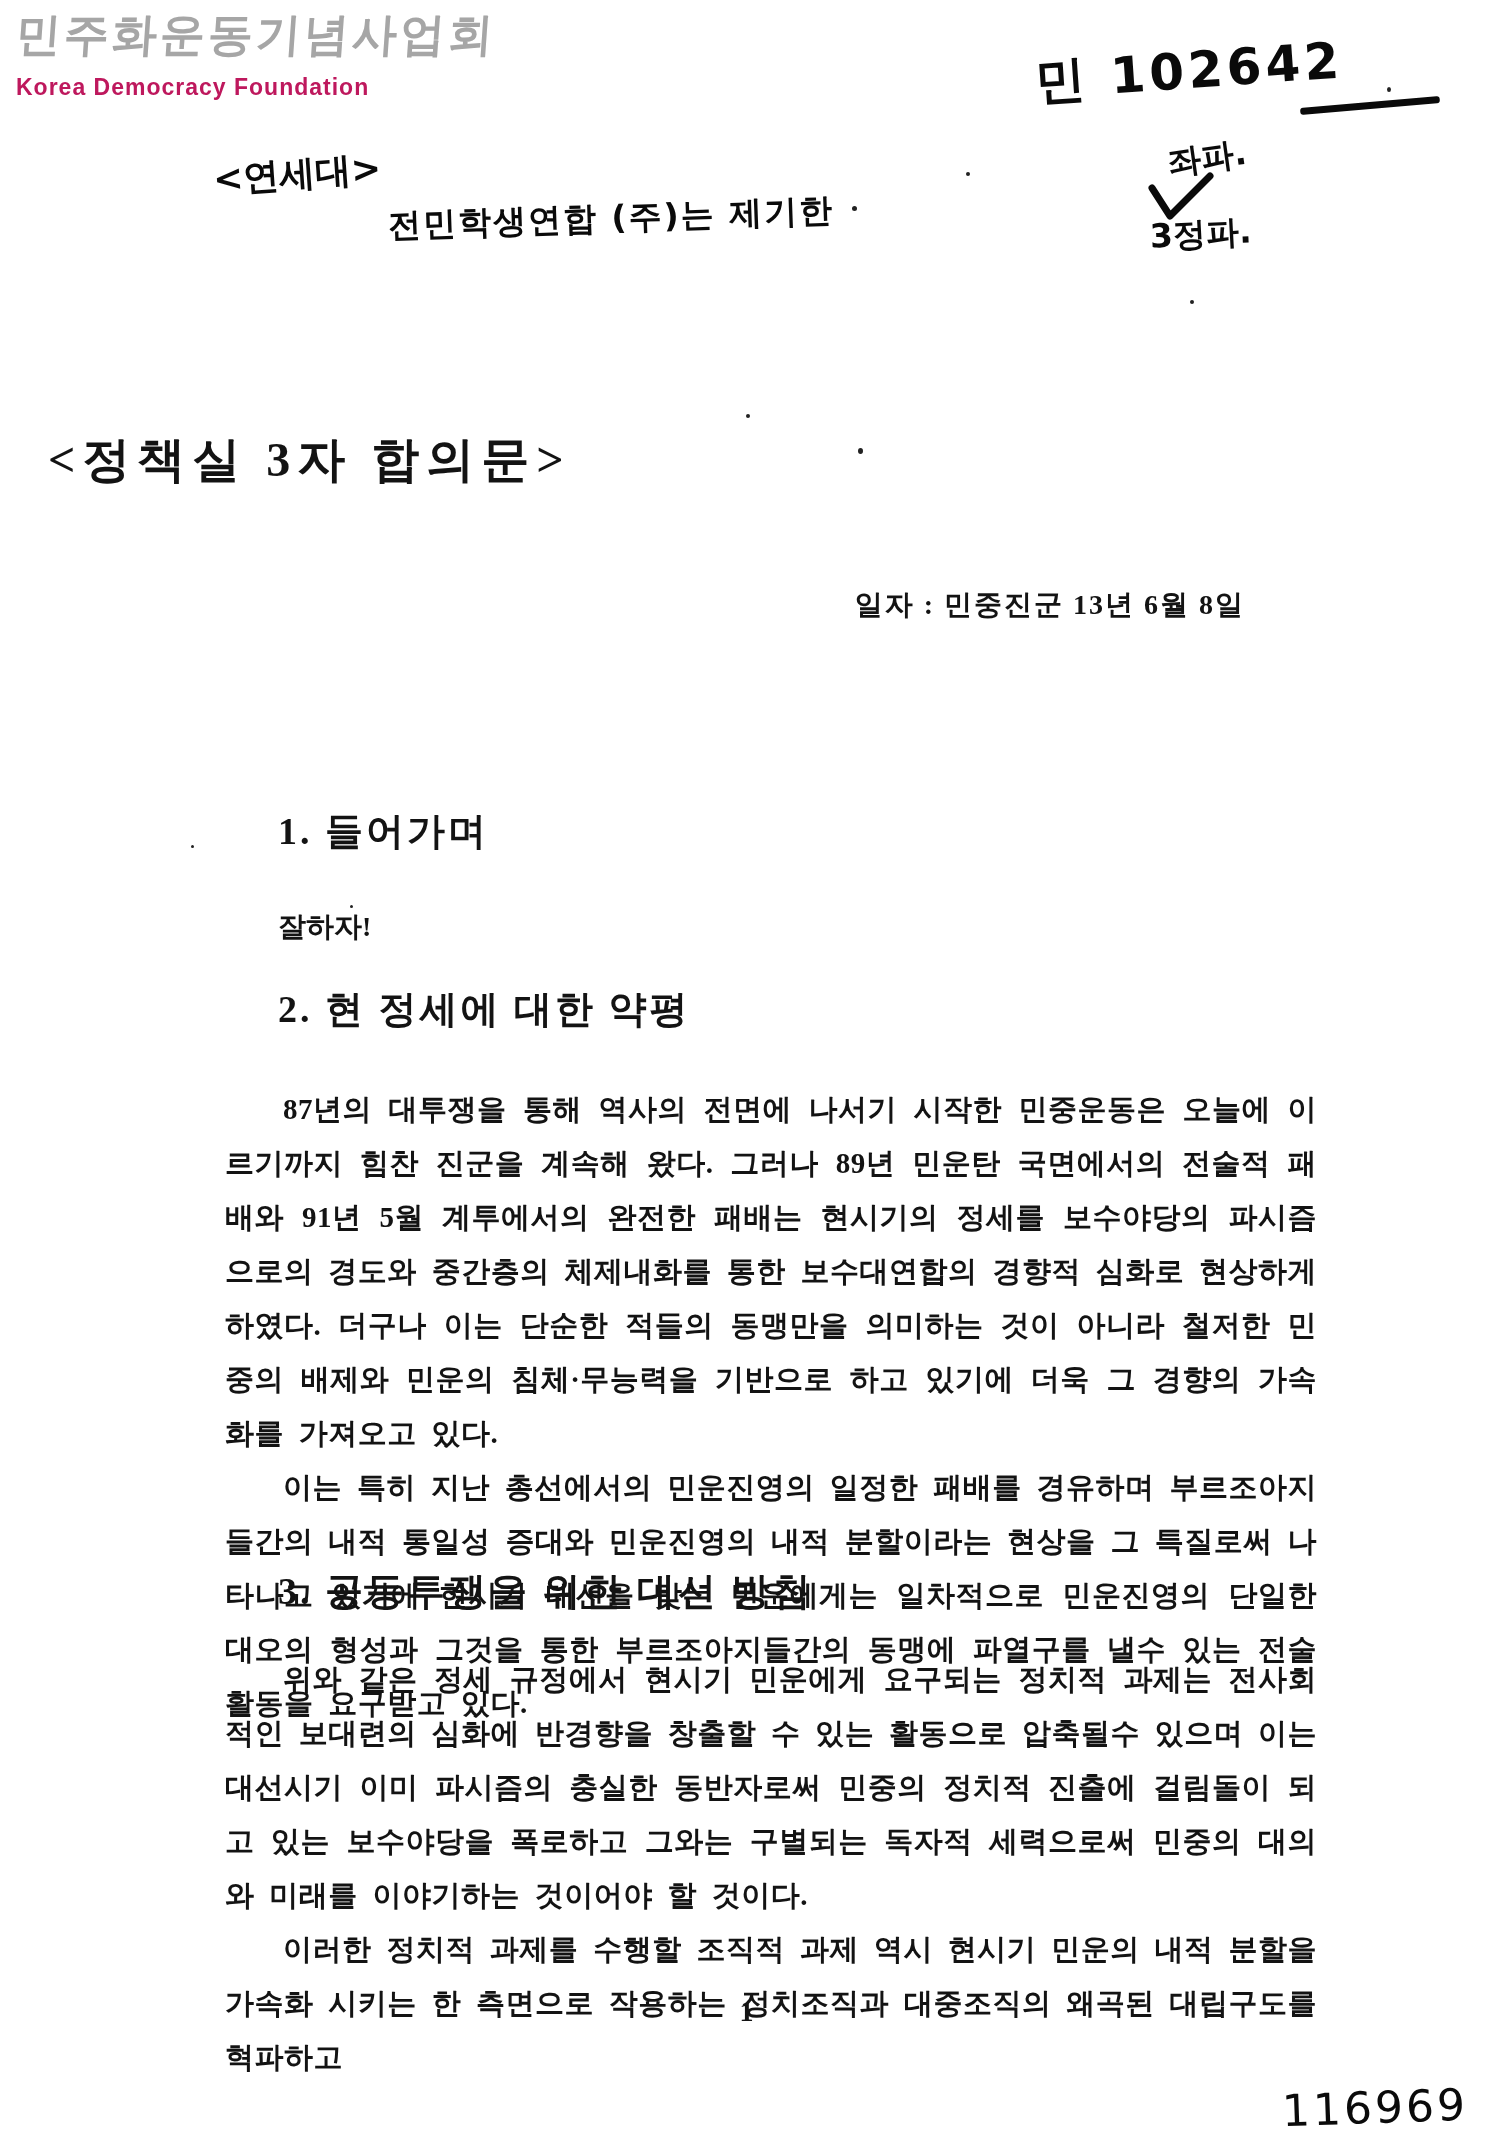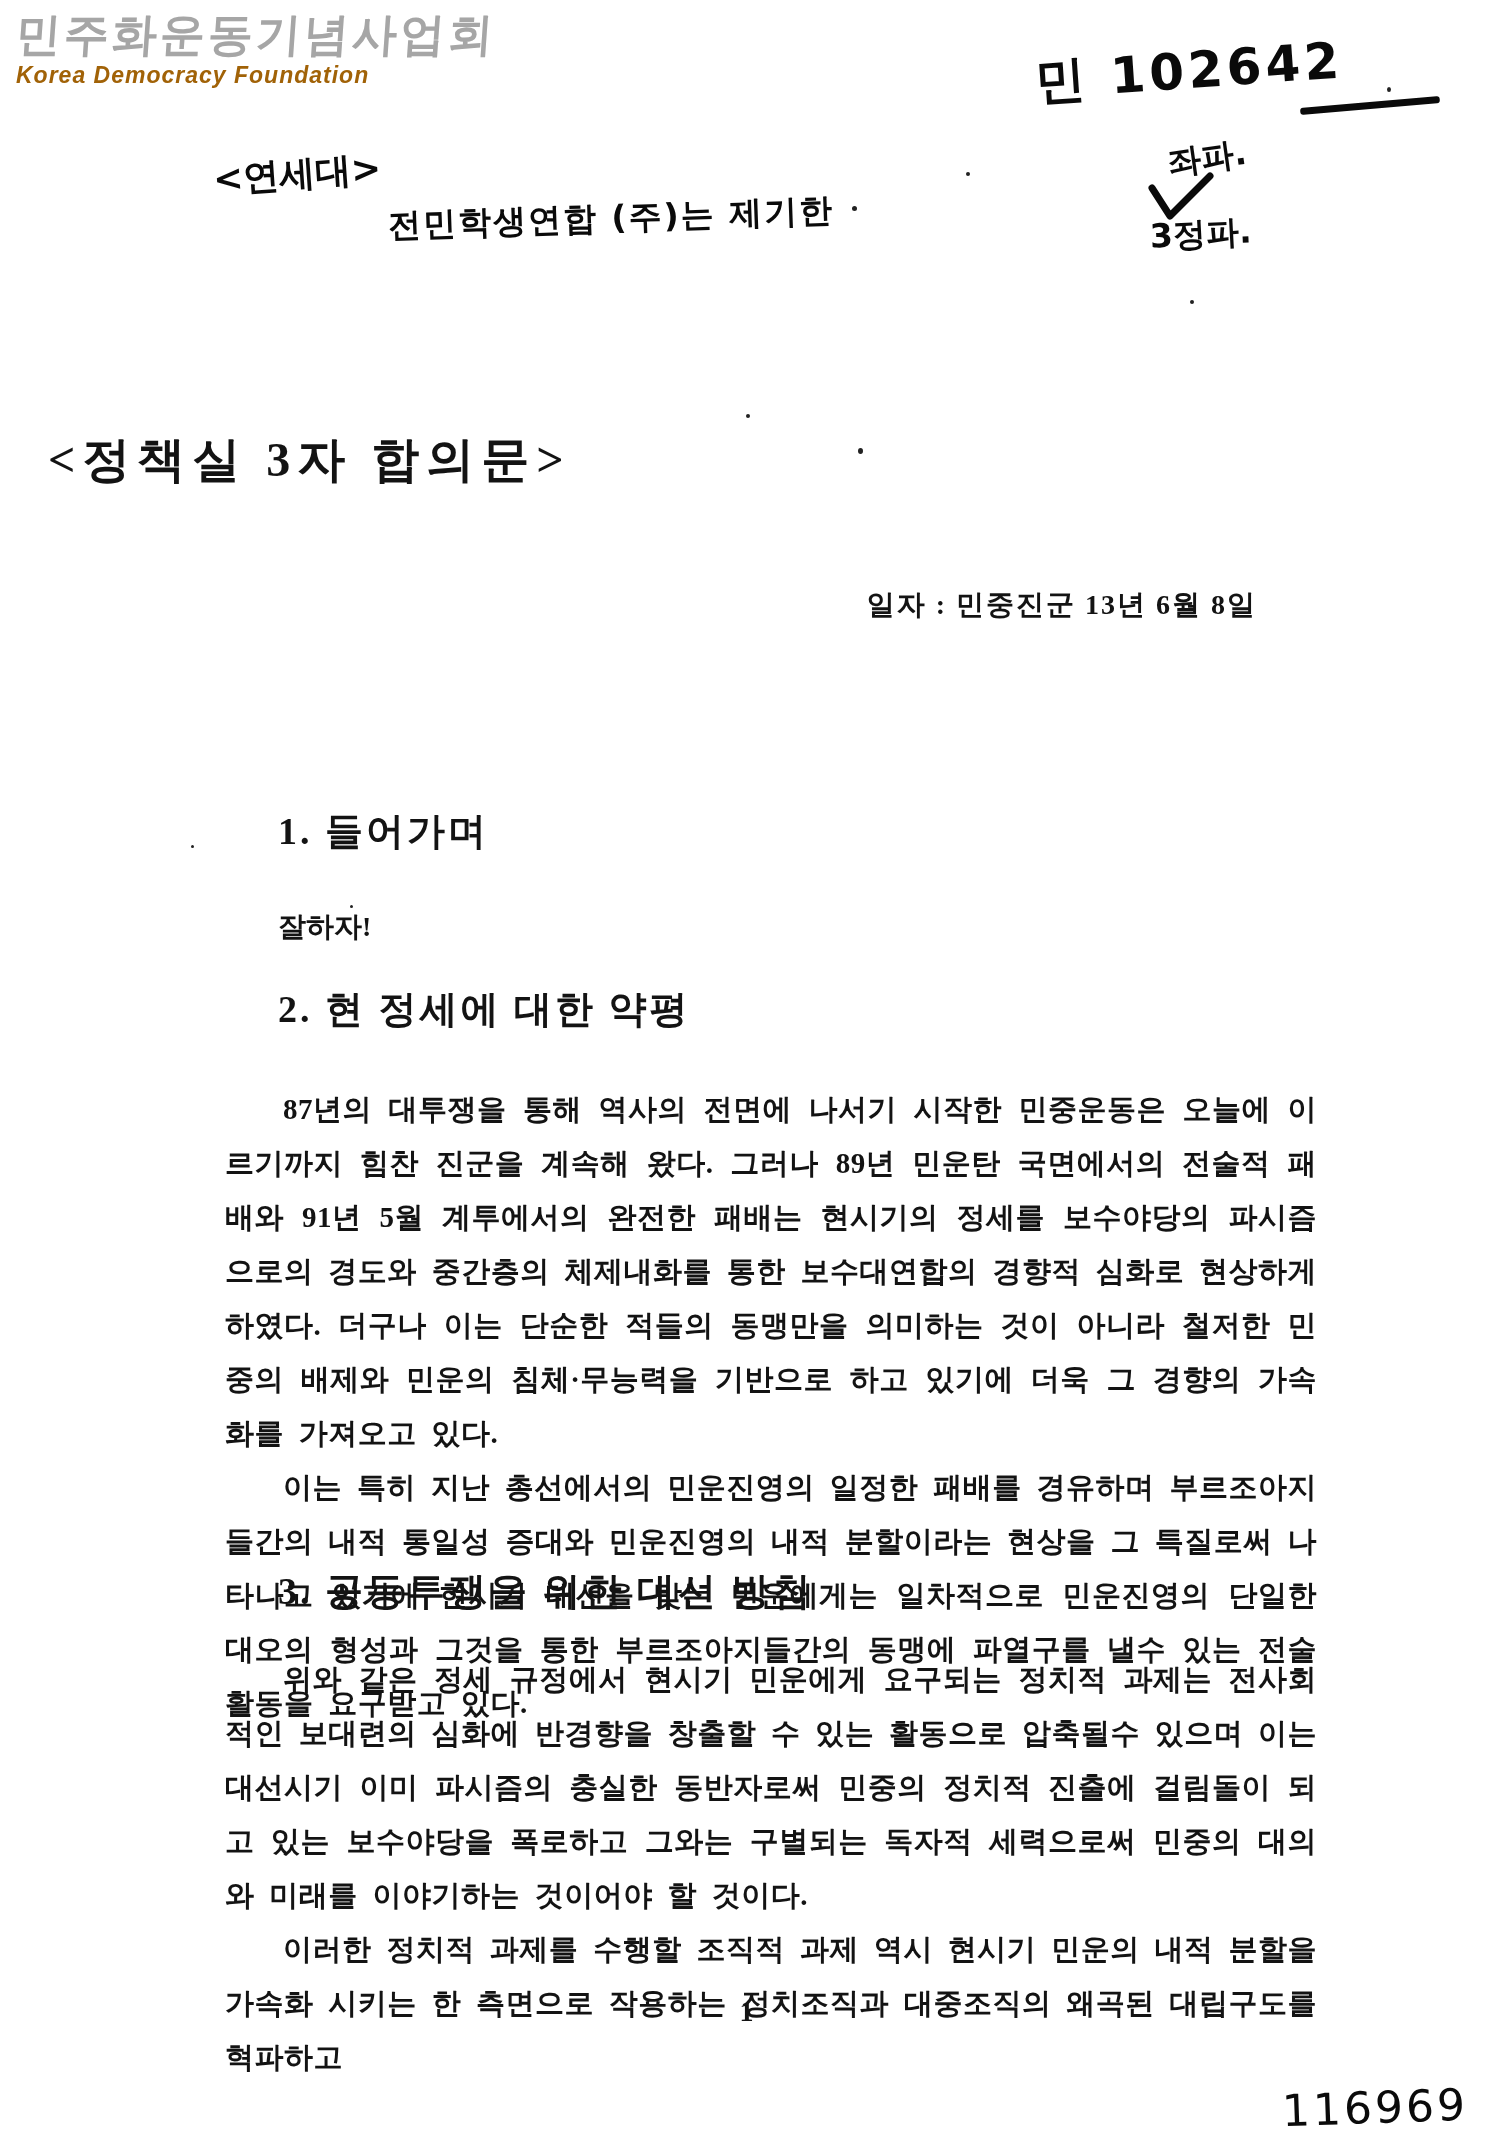--- a/index.html
+++ b/index.html
@@ -8,22 +8,22 @@
     font-family:"Liberation Serif","DejaVu Serif",serif;color:#131313;
     overflow:hidden;
   }
   
   .logo{position:absolute;left:16px;top:10px;}
   .logo-kr{
     font-family:"DejaVu Sans",sans-serif;font-weight:bold;color:#a6a6a6;
     font-size:45px;letter-spacing:3px;transform:skewX(-4deg);line-height:1.1;
   }
   .logo-en{
-    font-family:"Liberation Sans",sans-serif;font-weight:bold;font-style:italic;
-    color:#a16207;font-size:23px;letter-spacing:1px;margin-top:2px;
+    font-family:"Liberation Sans",sans-serif;font-weight:bold;
+    color:#be185d;font-size:23px;letter-spacing:1px;margin-top:14px;
   }
   
   .hw{
     font-family:"DejaVu Sans",sans-serif;font-weight:bold;color:#0a0a0a;
     white-space:nowrap;
   }
   .reg-number{
     position:absolute;left:1035px;top:38px;font-size:50px;
     transform:rotate(-4deg);letter-spacing:4px;
   }
@@ -51,21 +51,21 @@
   .bottom-number{
     position:absolute;left:1282px;top:2082px;font-size:44px;
     transform:rotate(-2deg);letter-spacing:3px;font-weight:normal;
   }
   
   .doc-title{
     position:absolute;left:0;top:428px;width:100%;text-align:left;
     font-size:48px;font-weight:bold;letter-spacing:7px;padding-left:48px;
   }
   .date-line{
-    position:absolute;right:236px;top:586px;
+    position:absolute;right:248px;top:586px;
     font-size:28px;font-weight:bold;letter-spacing:2px;text-align:center;
   }
   .sec-heading{
     position:absolute;left:278px;font-size:38px;font-weight:bold;
     letter-spacing:3px;margin:0;
   }
   .sec1-h{top:806px;}
   .sec1-p{position:absolute;left:278px;top:908px;font-size:28px;font-weight:bold;margin:0;}
   .sec2-h{top:984px;}
   .sec3-h{top:1566px;}

